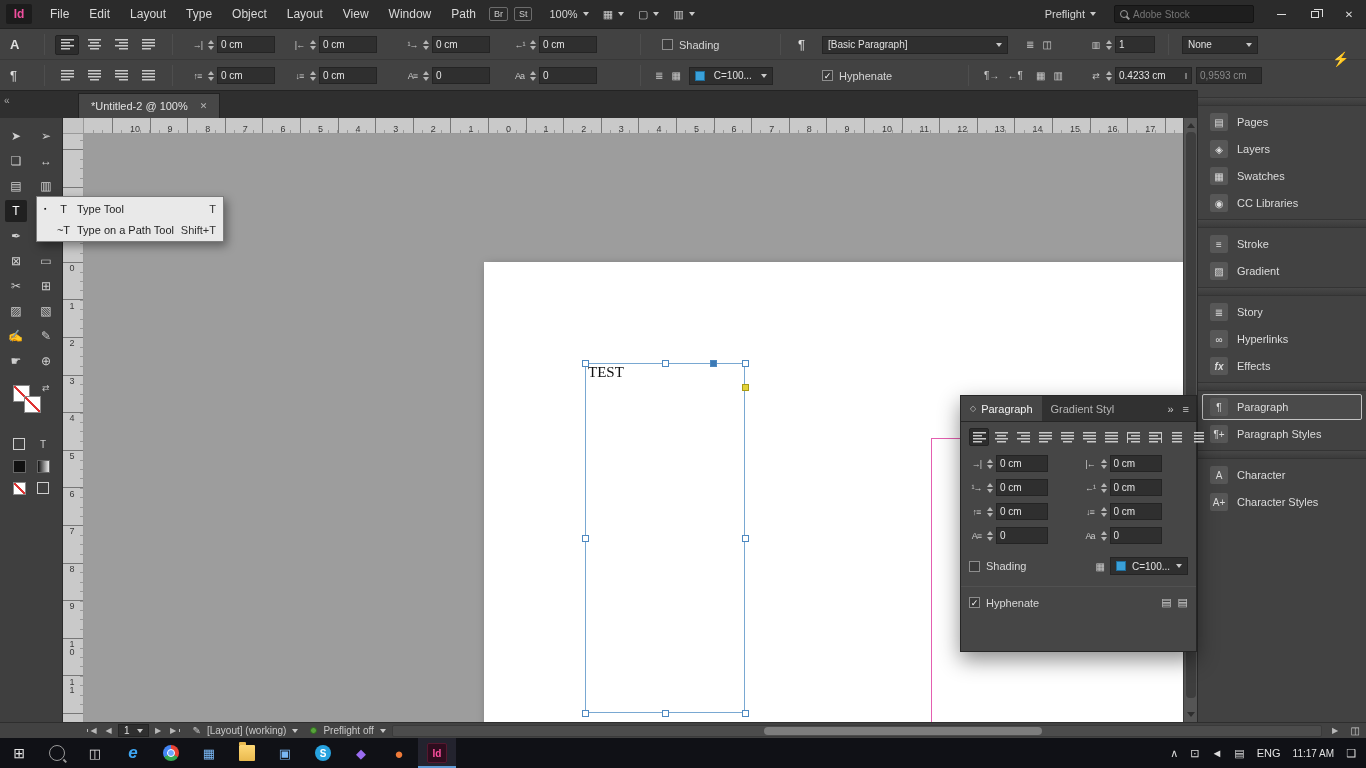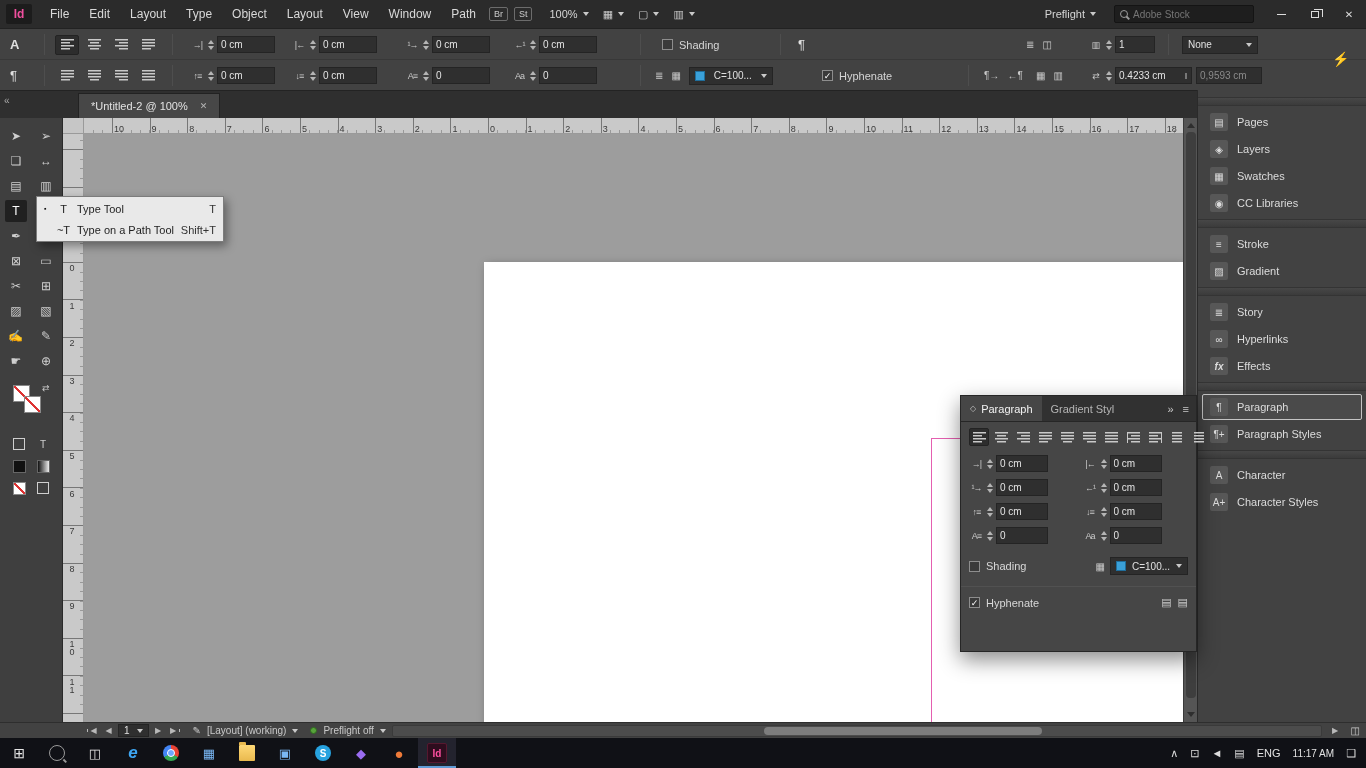--- a/index.html
+++ b/index.html
@@ -73,21 +73,21 @@
 .fs-swap{position:absolute;left:42px;top:2px;font-size:9px;color:#ccc}
 .tiny-row{display:flex;justify-content:center;gap:8px;align-items:center;height:22px}
 .tiny{width:16px;height:14px;display:flex;align-items:center;justify-content:center;color:#cfcfcf;font-size:10px}
 .sw-none{width:13px;height:13px;background:#fff;border:1px solid #888;background-image:linear-gradient(45deg,transparent 44%,#d33 44%,#d33 56%,transparent 56%)}
 .sw-black{width:13px;height:13px;background:#111;border:1px solid #666}
 .sw-grad{width:13px;height:13px;background:linear-gradient(90deg,#111,#eee);border:1px solid #666}
 .cont-box{width:12px;height:12px;border:1px solid #cfcfcf}
 
 #ruler-corner{position:absolute;left:63px;top:118px;width:21px;height:16px;background:#c6c6c6;border-right:1px solid #9a9a9a;border-bottom:1px solid #9a9a9a;z-index:14}
 #hruler{position:absolute;left:84px;top:118px;width:1099px;height:16px;background:#c9c9c9;border-bottom:1px solid #9a9a9a;overflow:hidden;z-index:14;background-image:repeating-linear-gradient(to right,#777 0 1px,transparent 1px 37.6px),repeating-linear-gradient(to right,#999 0 1px,transparent 1px 9.4px);background-size:1099px 16px,1099px 4px;background-position:28px 0,9.2px 12px;background-repeat:no-repeat}
-.hr-num{position:absolute;top:6px;font-size:9px;color:#3a3a3a;padding-left:2px}
+.hr-num{position:absolute;top:6px;font-size:9px;color:#3a3a3a;padding-left:18px}
 #vruler{position:absolute;left:63px;top:134px;width:21px;height:588px;background:#c9c9c9;border-right:1px solid #9a9a9a;overflow:hidden;z-index:14;background-image:repeating-linear-gradient(to bottom,#777 0 1px,transparent 1px 37.6px),repeating-linear-gradient(to bottom,#999 0 1px,transparent 1px 9.4px);background-size:21px 588px,4px 588px;background-position:0 15.2px,17px 5.8px;background-repeat:no-repeat}
 .vr-num{position:absolute;left:4px;font-size:9px;color:#3a3a3a;line-height:8px;text-align:center;width:10px}
 
 #pasteboard{position:absolute;left:84px;top:134px;width:1099px;height:588px;background:#9d9d9d;overflow:hidden;z-index:10}
 #page{position:absolute;left:400px;top:128px;width:699px;height:560px;background:#fff;box-shadow:3px 3px 9px rgba(0,0,0,.35)}
 #margin-guide{position:absolute;left:447px;top:176px;width:652px;height:412px;border-left:1px solid #e45fb0;border-top:1px solid #e45fb0}
 #text-frame{position:absolute;left:501px;top:229px;width:160px;height:350px;border:1px solid #79a8d2}
 #frame-text{position:absolute;left:2px;top:0;font-family:"Liberation Serif",serif;font-size:15px;color:#111;line-height:17px}
 .h{width:7px;height:7px;background:#fff;border:1px solid #4d88c0;position:absolute}
 .h.solid{background:#3d7ab5}
@@ -273,20 +273,26 @@
     </span>
     <span class="cb-sep" style="left:640px"></span>
     <span class="cbi" style="left:662px;gap:6px">
       <span class="checkbox"></span>
       <span>Shading</span>
     </span>
     <span class="cb-sep" style="left:780px"></span>
     <span class="cbi" style="left:798px">
         <span class="bigP">¶</span>
       </span>
+    <span class="cbi" style="left:822px">
+      <span class="dropdown" style="width:186px;justify-content:space-between">
+        <span>[Basic Paragraph]</span>
+        <span class="caret"></span>
+      </span>
+    </span>
     <span class="cbi" style="left:1026px;gap:8px">
       <span class="gicon">≣</span>
       <span class="gicon">◫</span>
     </span>
     <span class="cbi" style="left:1088px">
       <span class="ficon">▥</span>
       <span class="stepper">
           <span class="st-up"></span>
           <span class="st-dn"></span>
         </span>
@@ -515,20 +521,33 @@
     <span class="tiny">
         <span class="cont-box"></span>
       </span>
   </div>
 </div>
 
 <div id="pasteboard">
   <div id="page">
     <div id="margin-guide"></div>
   </div>
+  <div id="text-frame">
+    <span id="frame-text">TEST</span>
+    <span class="h" style="left:-4px;top:-4px"></span>
+    <span class="h" style="left:76px;top:-4px"></span>
+    <span class="h solid" style="left:124px;top:-4px"></span>
+    <span class="h" style="left:156px;top:-4px"></span>
+    <span class="h gold" style="left:156px;top:20px"></span>
+    <span class="h" style="left:-4px;top:171px"></span>
+    <span class="h" style="left:156px;top:171px"></span>
+    <span class="h" style="left:-4px;top:346px"></span>
+    <span class="h" style="left:76px;top:346px"></span>
+    <span class="h" style="left:156px;top:346px"></span>
+  </div>
 </div>
 
 <div id="vscroll">
   <span class="vs-arrow vs-up"></span>
   <div id="vs-thumb"></div>
   <span class="vs-arrow vs-dn"></span>
 </div>
 
 <div id="dock">
     <div class="dock-group">

